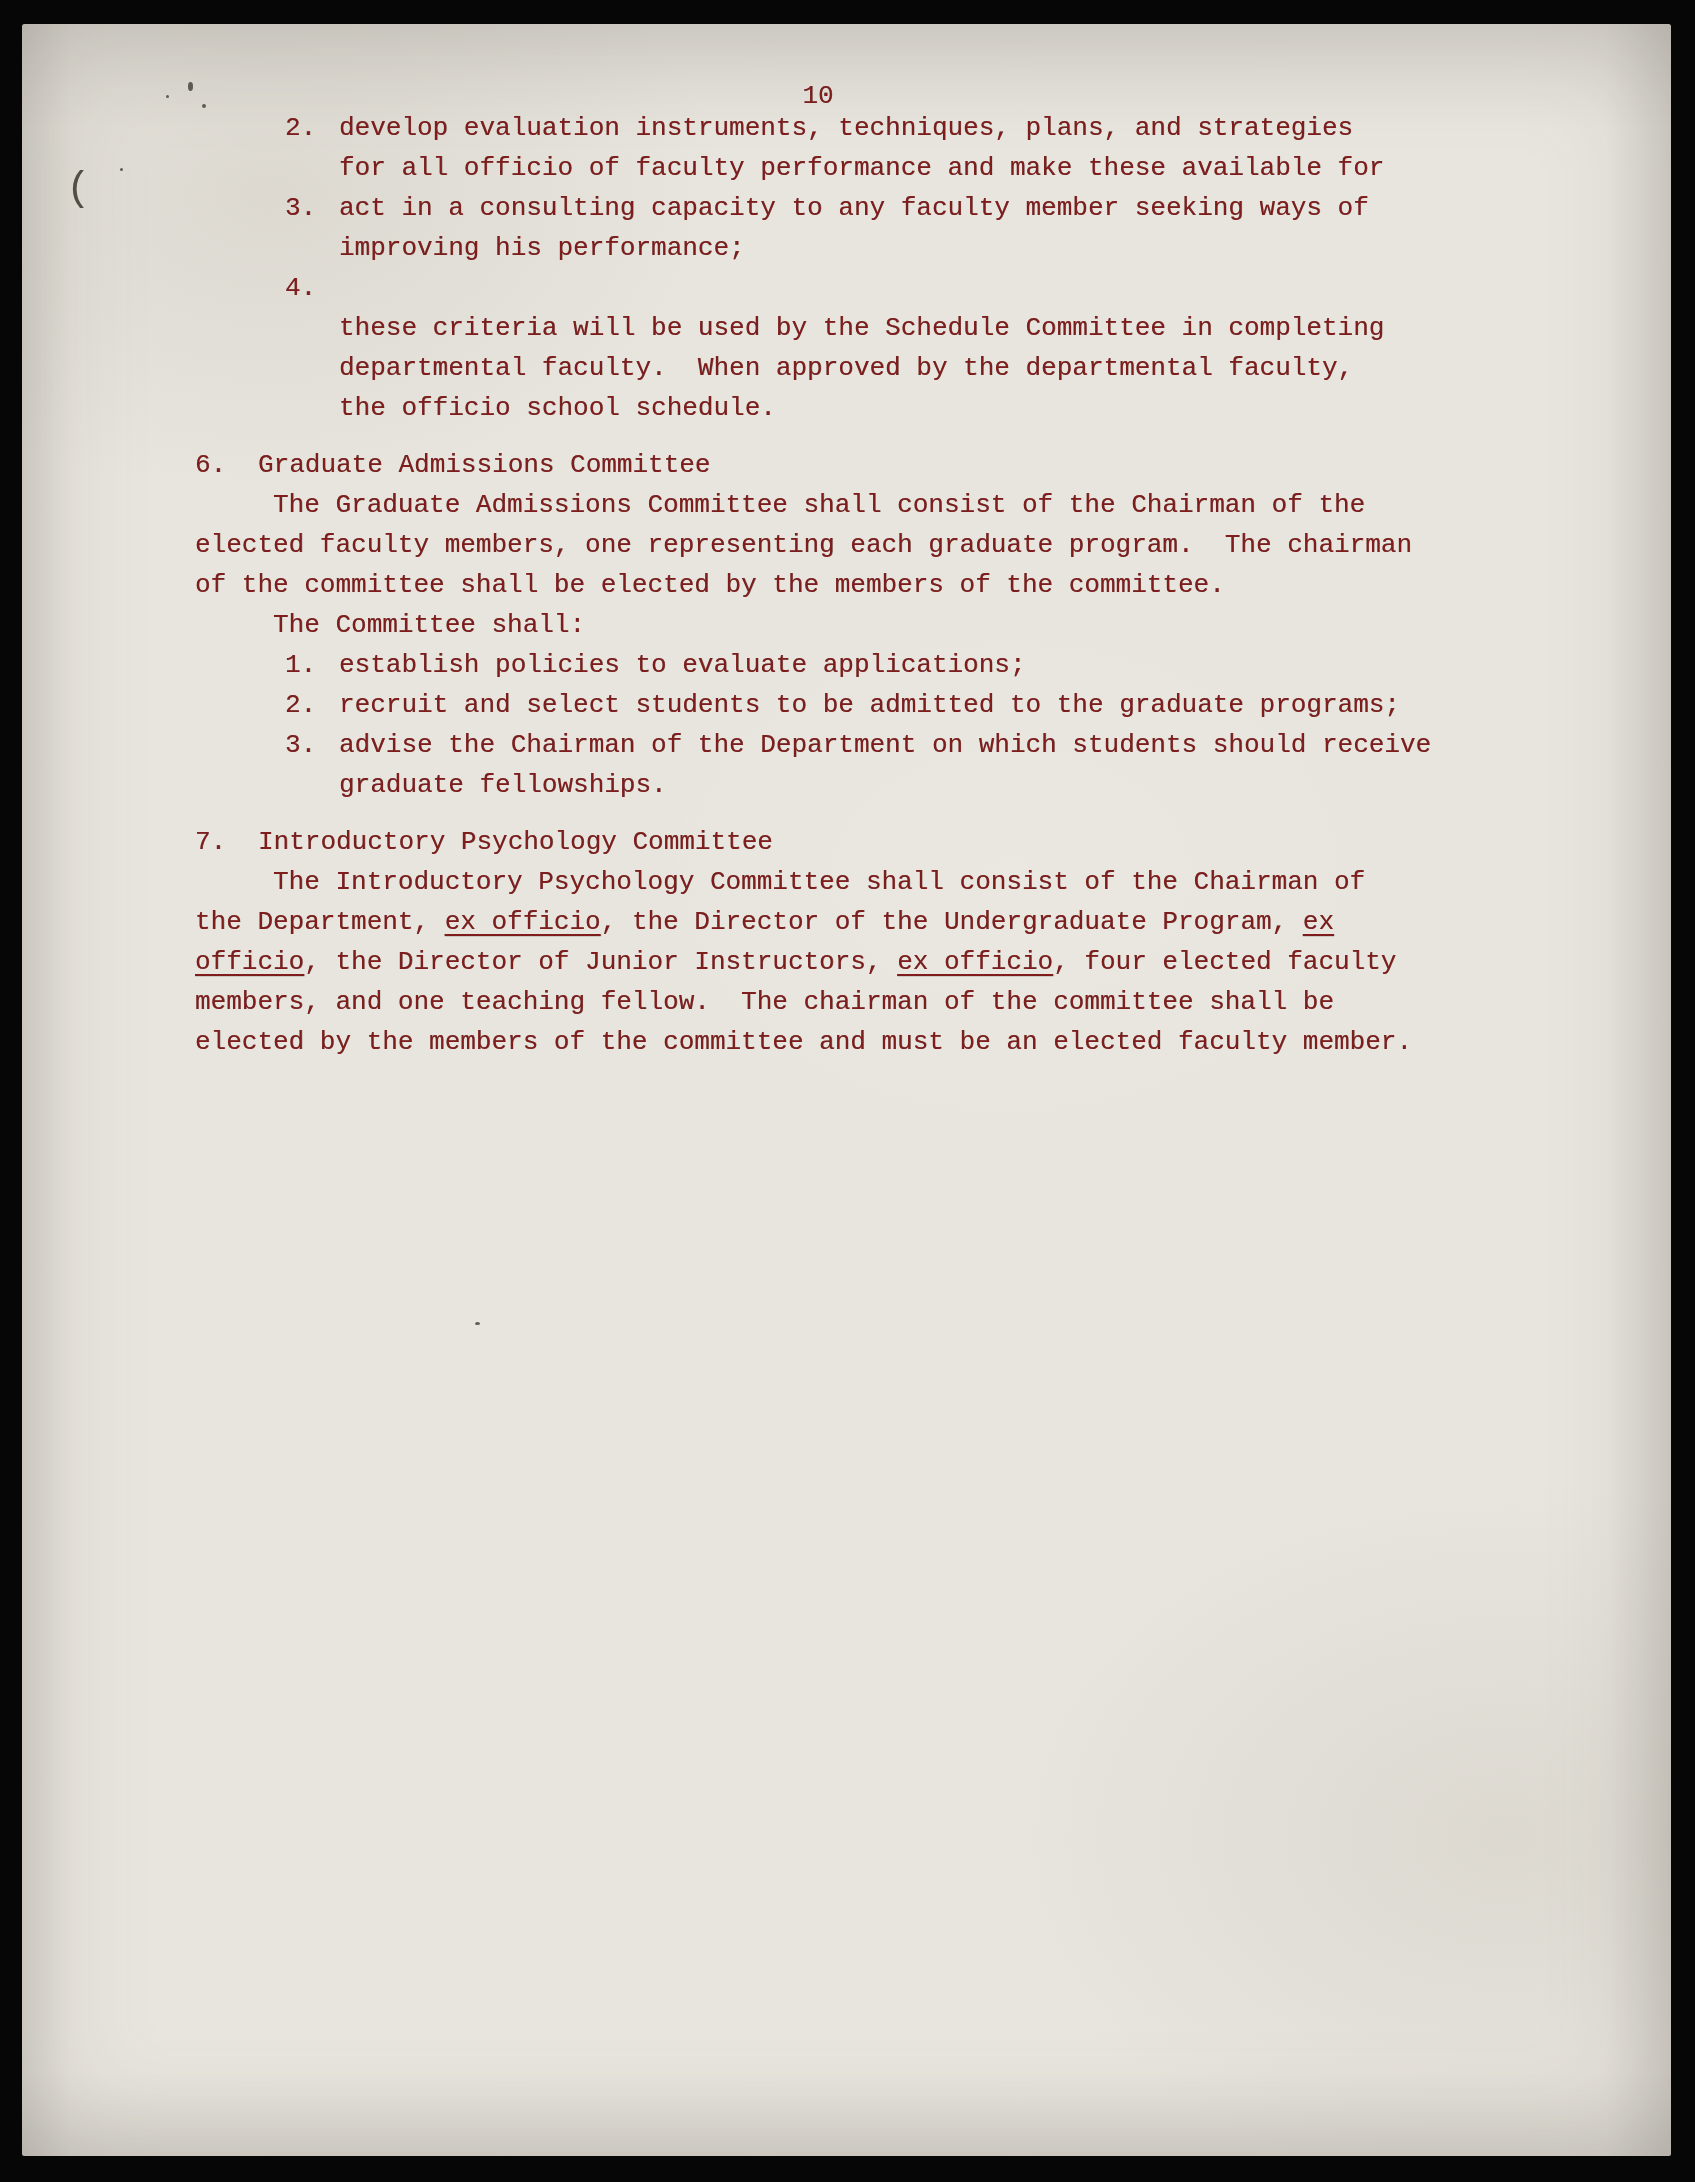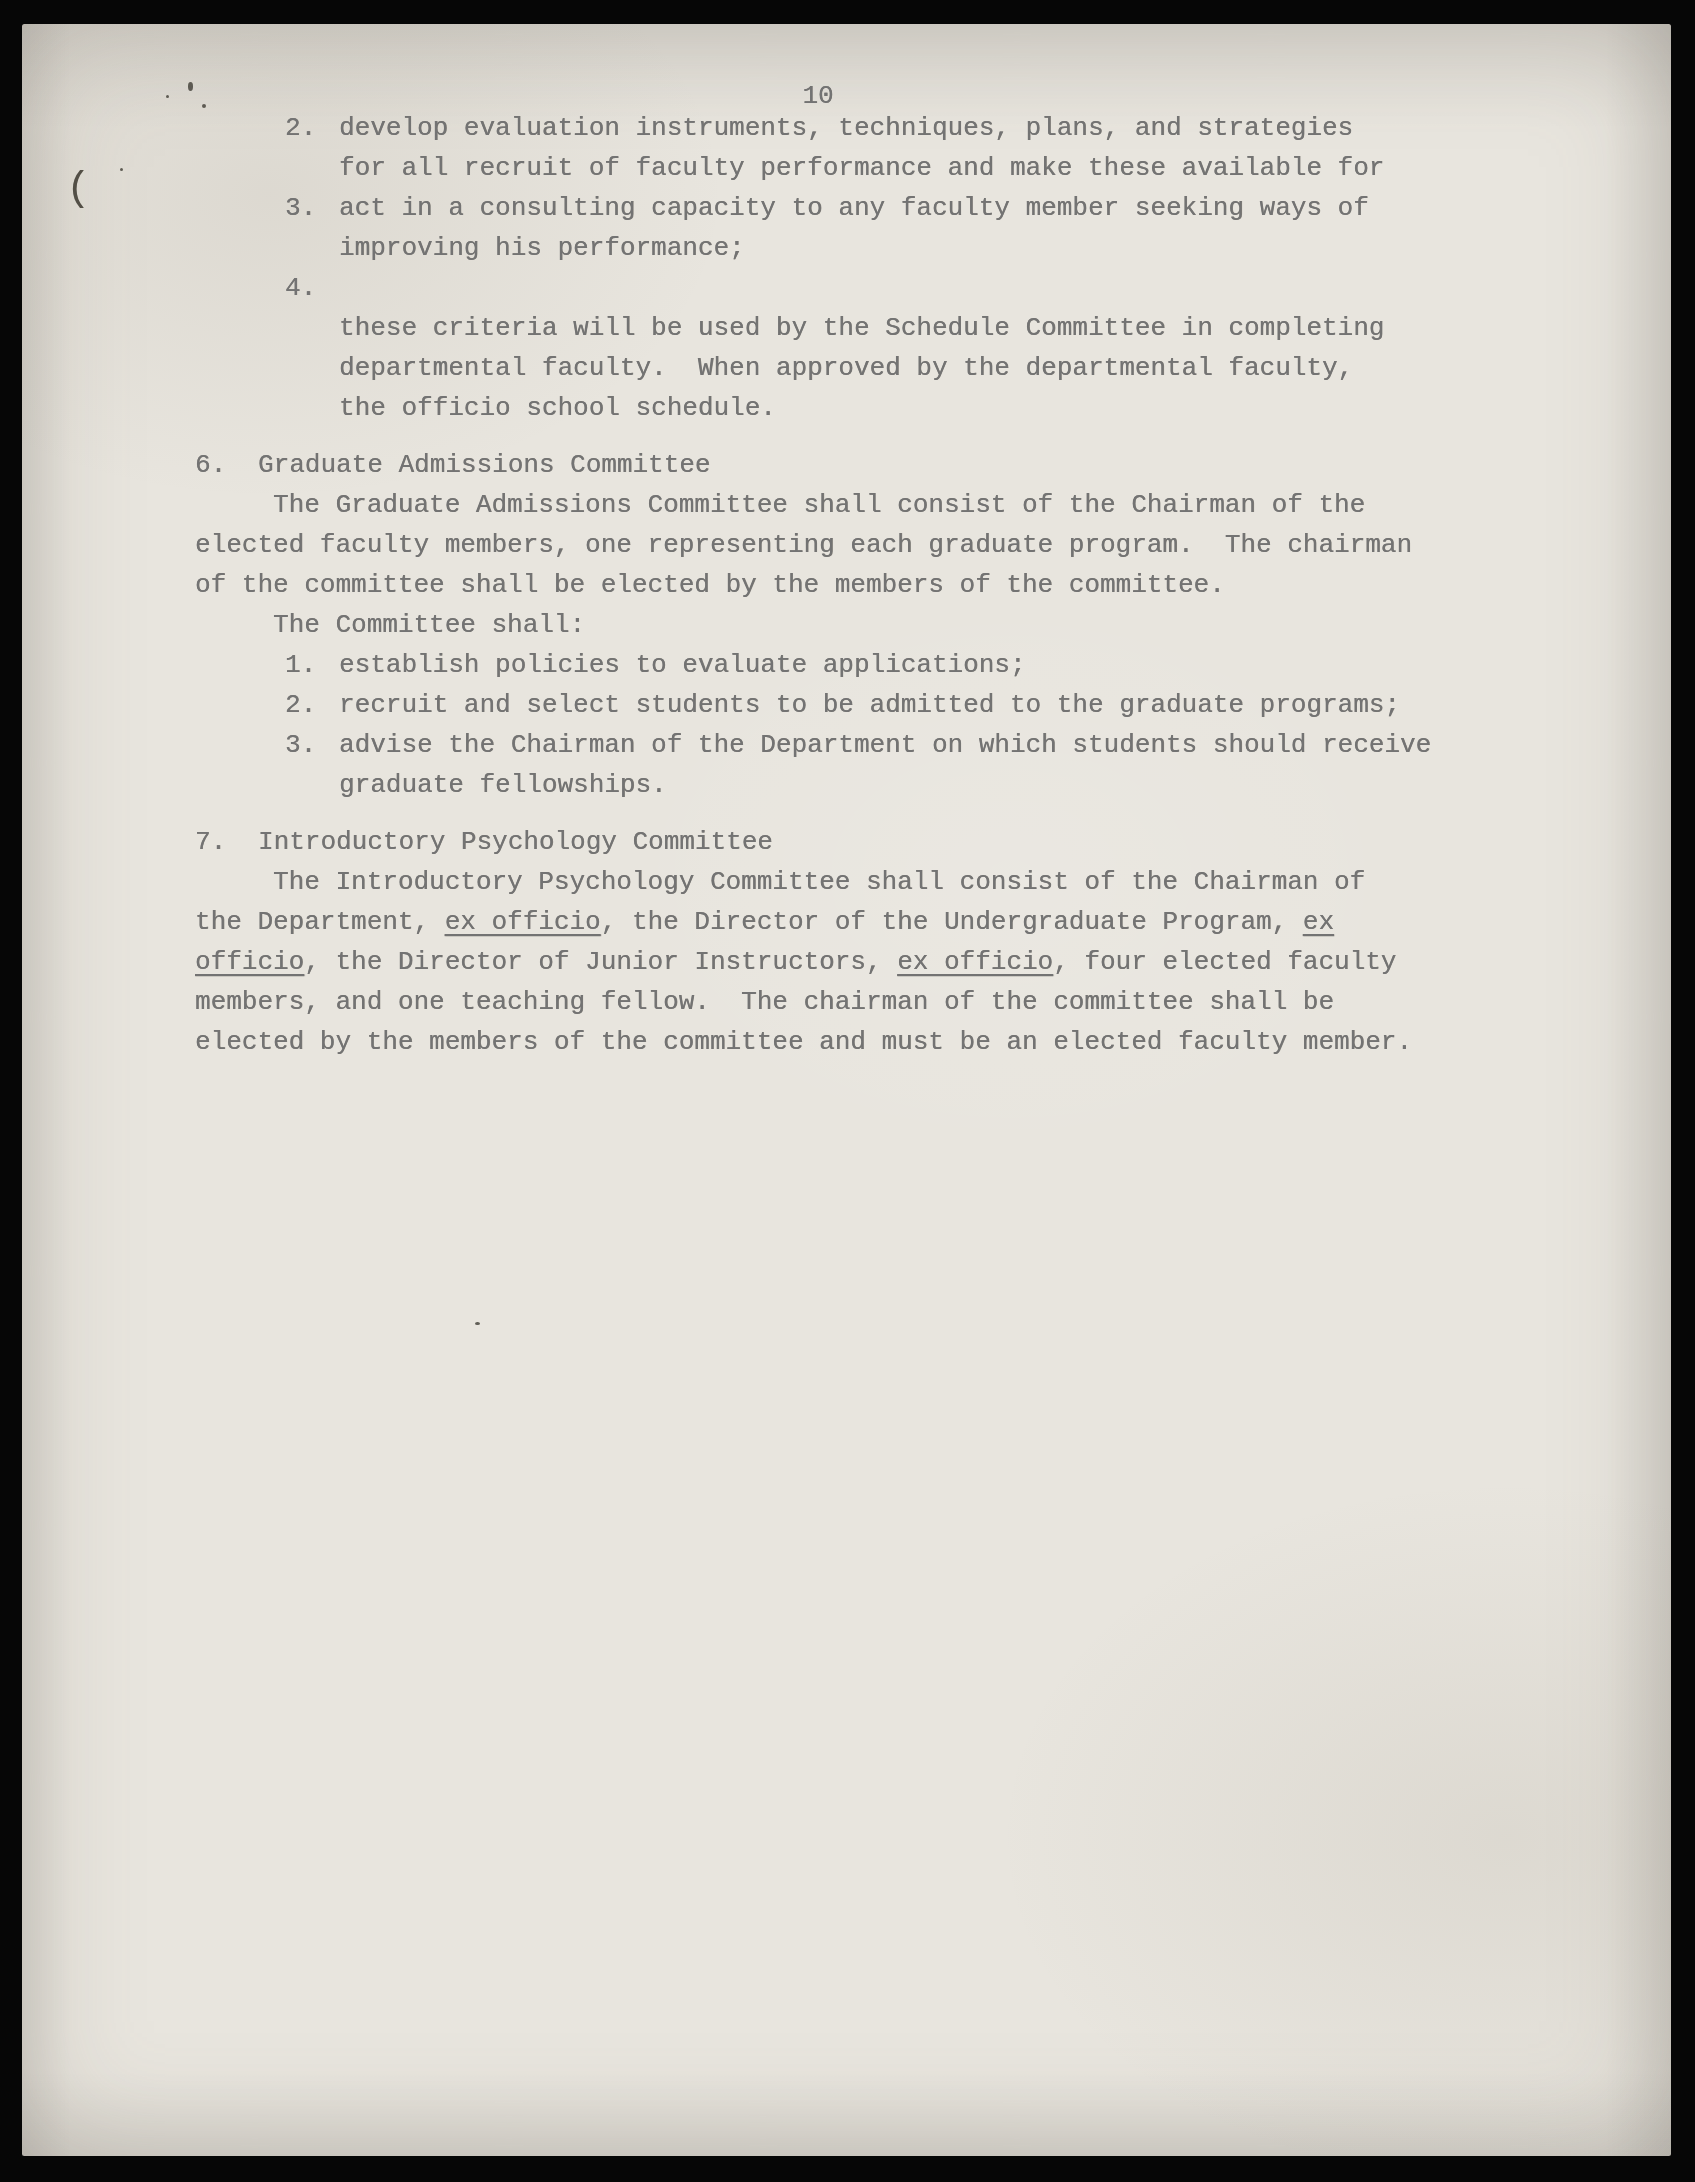--- a/index.html
+++ b/index.html
@@ -34,21 +34,21 @@
     background:
       radial-gradient(ellipse 763px 509px at 15% 8%, rgba(120,110,92,0.10), transparent 60%),
       radial-gradient(ellipse 848px 593px at 90% 85%, rgba(120,110,92,0.10), transparent 60%),
       radial-gradient(ellipse 593px 424px at 60% 40%, rgba(255,255,255,0.10), transparent 70%),
       linear-gradient(90deg, rgba(0,0,0,0.06), transparent 3%, transparent 96%, rgba(0,0,0,0.07)),
       linear-gradient(0deg, rgba(0,0,0,0.06), transparent 4%, transparent 95%, rgba(0,0,0,0.05));
   }
   .typewriter {
     font-family: "Liberation Mono", "DejaVu Sans Mono", monospace;
     font-size: 26px;
-    color: #737373;
+    color: #7f1d1d;
     text-shadow: 0.3px 0.3px 0.6px rgba(36, 31, 25, 0.5);
   }
   .page-number {
     position: absolute;
     left: 173px;
     top: 52px;
     width: 1246px;
     height: 40px;
     line-height: 40px;
     text-align: center;
@@ -90,21 +90,21 @@
 </style>
 </head>
 <body>
 
 <div class="scan">
   <div class="paper">
     <div class="page-number typewriter">10</div>
     <div class="body-text typewriter">
         <div class="block numbered-item">
           <div class="line"><span class="num">2.</span><span>develop evaluation instruments, techniques, plans, and strategies</span></div>
-          <div class="line"><span>for all recruit of faculty performance and make these available for</span></div>
+          <div class="line"><span>for all officio of faculty performance and make these available for</span></div>
         </div>
         <div class="block numbered-item">
           <div class="line"><span class="num">3.</span><span>act in a consulting capacity to any faculty member seeking ways of</span></div>
           <div class="line"><span>improving his performance;</span></div>
         </div>
         <div class="block numbered-item">
           <div class="line"><span class="num">4.</span></div>
           <div class="line"><span>these criteria will be used by the Schedule Committee in completing</span></div>
           <div class="line"><span>departmental faculty.  When approved by the departmental faculty,</span></div>
           <div class="line"><span>the officio school schedule.</span></div>

